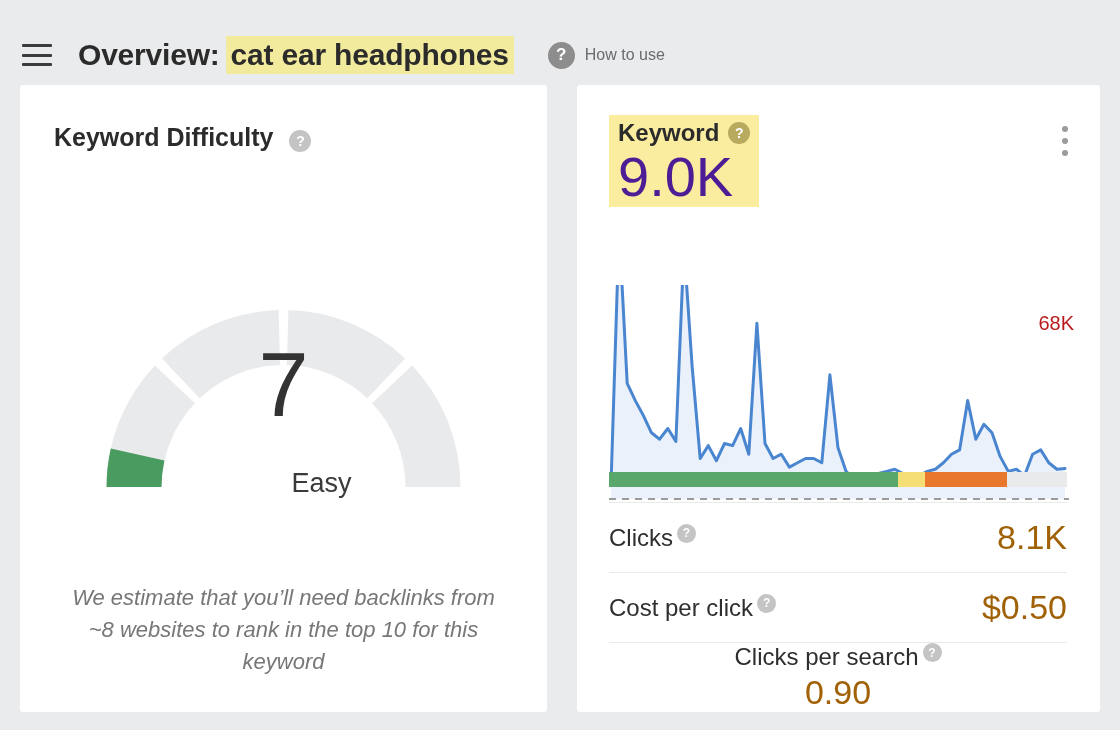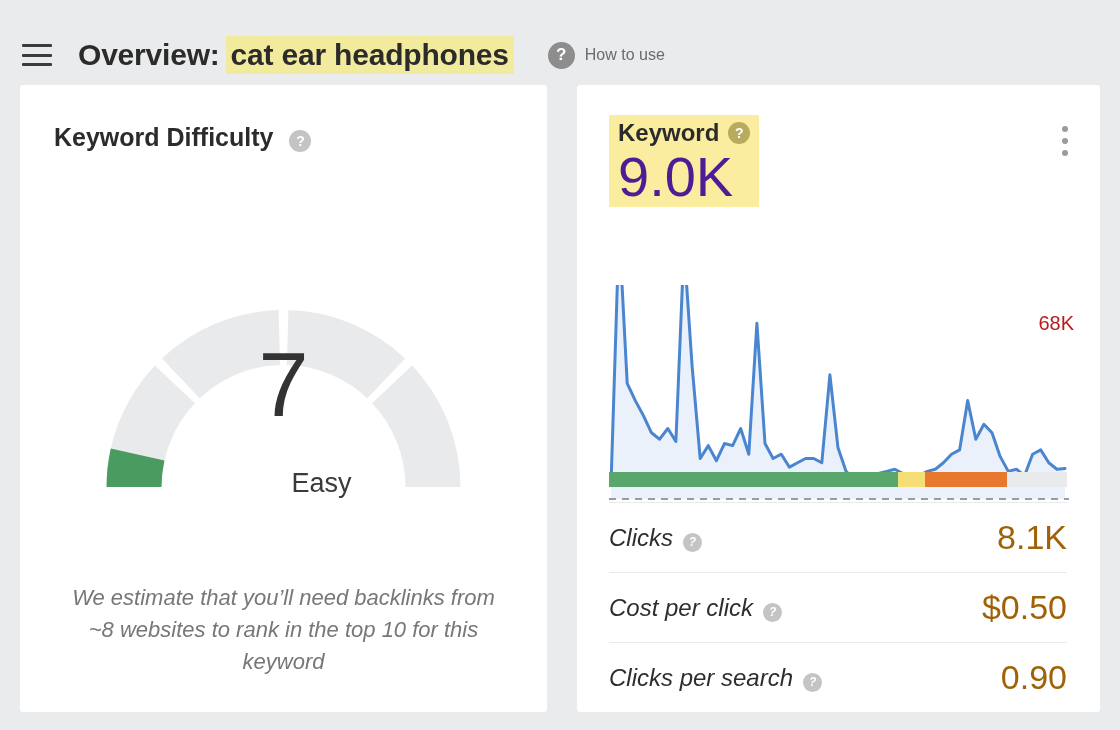--- a/index.html
+++ b/index.html
@@ -102,26 +102,26 @@
     width: 458px; height: 15px; display: flex; overflow: hidden;
   }
   #seg-bar div { height: 100%; }
 
   .metric-row {
     position: absolute; left: 32px; width: 458px; height: 70px;
     display: flex; align-items: center; justify-content: space-between;
     border-top: 1px solid #eaeaea;
   }
   .metric-row:first-of-type { border-top: none; }
-  .metric-left { display: flex; align-items: flex-end; gap: 10px; font-style: italic; }
+  .metric-left { display: flex; align-items: flex-start; gap: 4px; }
   .metric-name { font-size: 24px; color: #2e2e2e; }
   .metric-val { font-size: 34px; color: #a16207; }
   #row-clicks { top: 417px; }
   #row-cpc { top: 487px; }
-  #row-cps { top: 557px; }
+  #row-cps { top: 557px; flex-direction: column; }
 </style>
 </head>
 <body>
 
 <div id="header">
   <div id="hamburger">
     <span></span>
     <span></span>
     <span></span>
   </div>

